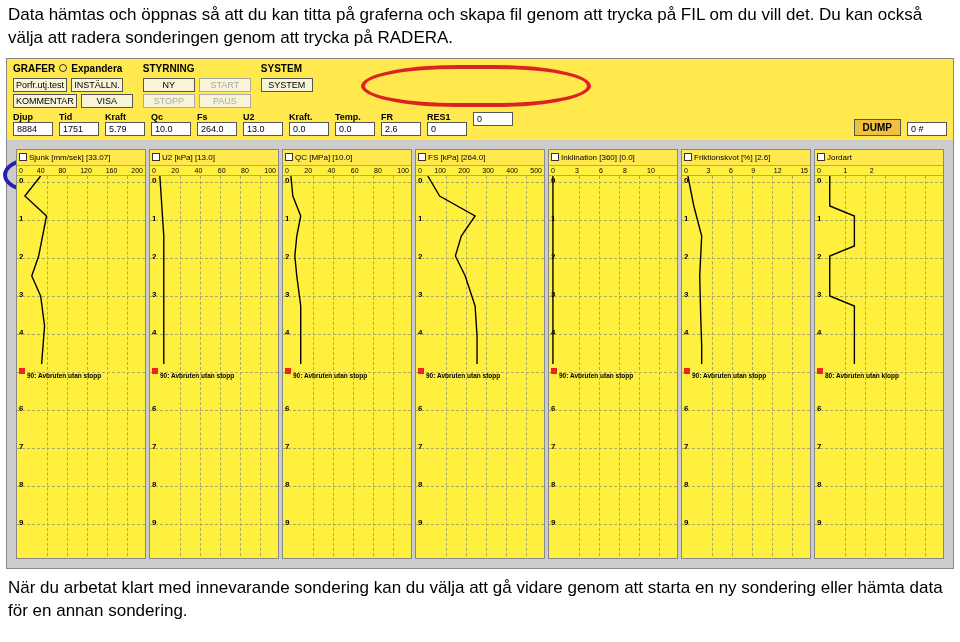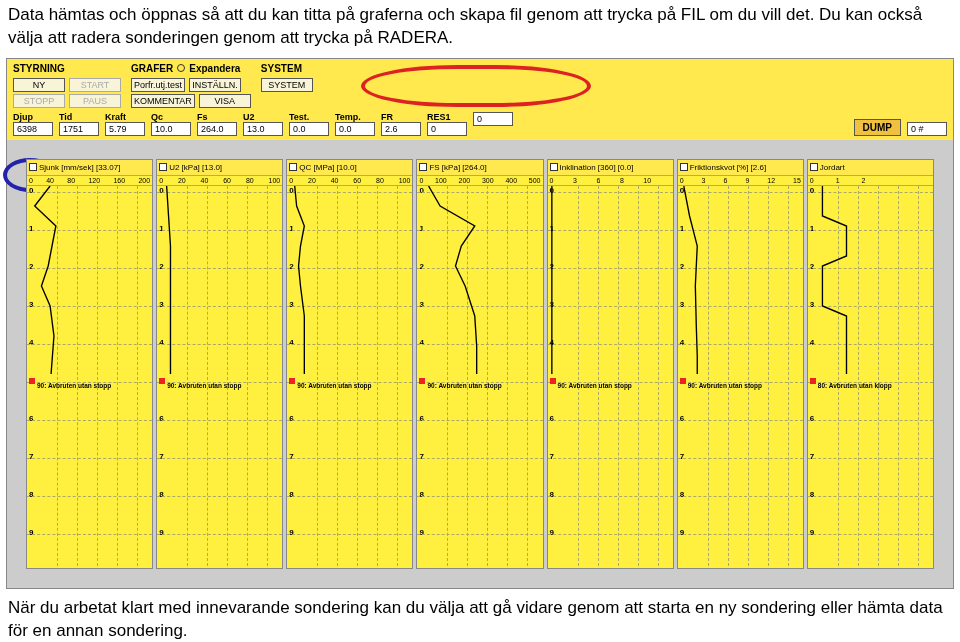--- a/index.html
+++ b/index.html
@@ -19,21 +19,21 @@
   .btn.dim { color:#aaa; border-color:#aaa;}
   .field { border:1px solid #555; background:#fff; padding:1px 3px; font-size:9px; min-width:36px;}
   .radio-dot{ width:8px;height:8px;border:1px solid #333;border-radius:50%;display:inline-block;}
   .red-oval{ position:absolute; border:4px solid #d22; border-radius:50%/60%; width:230px; height:42px; left:354px; top:6px; pointer-events:none;}
   .blue-circ{ position:absolute; border:4px solid #22a; border-radius:50%; width:54px; height:34px; left:-4px; top:48px; pointer-events:none;}
   .readrow { background:#ffe94f; display:flex; padding:2px 6px 4px 6px; gap:6px; font-size:9px; position:relative;}
   .readcell { display:flex; flex-direction:column; min-width:40px;}
   .readcell .lab{ font-weight:bold; font-size:9px;}
   .readcell .val{ border:1px solid #555; background:#fff; padding:1px 3px; font-size:9px;}
   .dumpbtn{ border:1px solid #555; background:#f0c040; padding:2px 8px; font-weight:bold; font-size:10px; align-self:flex-end;}
-  .charts { background:#ccc; display:flex; gap:3px; padding:19px;}
+  .charts { background:#ccc; display:flex; gap:3px; padding:9px;}
   .chart-col { background:#ffef3f; flex:1; border:1px solid #888; position:relative; height:410px; overflow:hidden;}
   .chart-header { background:#ffe94f; height:16px; display:flex; align-items:center; font-size:8px; padding:0 2px; gap:2px; border-bottom:1px solid #aa8;}
   .chart-header .sq{ width:8px;height:8px;border:1px solid #333; background:#fff;}
   .chart-axis { font-size:7px; display:flex; justify-content:space-between; padding:1px 2px; background:#ffef3f; border-bottom:1px solid #aa8;}
   .chart-body { position:relative; height:380px; background:#ffef3f;}
   .ylab{ position:absolute; left:2px; font-size:8px; font-weight:bold;}
   .grid-v{ position:absolute; top:0; bottom:0; border-left:1px dashed #aa6;}
   .hl{ position:absolute; left:0; right:0; border-top:1px dashed #aa6;}
   .annot{ position:absolute; font-size:6.5px; font-weight:bold; color:#000; white-space:nowrap;}
   .redmark{ position:absolute; width:6px; height:6px; background:#e22;}
@@ -42,58 +42,58 @@
 </head>
 <body>
 
 <div class="doc-text">Data hämtas och öppnas så att du kan titta på graferna och skapa fil genom att trycka på FIL om du vill det. Du kan också välja att radera sonderingen genom att trycka på RADERA.</div>
 
 <div class="app-window">
 
   <div class="toolbar">
     <div class="red-oval"></div>
     <div class="tb-group">
+      <div class="tb-label">
+        <span>GRAFER</span>
+        <span class="radio-dot"></span>
+        <span>Expandera</span>
+      </div>
+      <div class="tb-row">
+        <div class="btn">Porfr.utj.test</div>
+        <div class="btn">INSTÄLLN.</div>
+      </div>
+      <div class="tb-row">
+        <div class="btn">KOMMENTAR</div>
+        <div class="btn">VISA</div>
+      </div>
+    </div>
+    <div class="tb-group">
       <div class="tb-label">STYRNING</div>
       <div class="tb-row">
         <div class="btn">NY</div>
         <div class="btn dim">START</div>
       </div>
       <div class="tb-row">
         <div class="btn dim">STOPP</div>
         <div class="btn dim">PAUS</div>
-      </div>
-    </div>
-    <div class="tb-group">
-      <div class="tb-label">
-        <span>GRAFER</span>
-        <span class="radio-dot"></span>
-        <span>Expandera</span>
-      </div>
-      <div class="tb-row">
-        <div class="btn">Porfr.utj.test</div>
-        <div class="btn">INSTÄLLN.</div>
-      </div>
-      <div class="tb-row">
-        <div class="btn">KOMMENTAR</div>
-        <div class="btn">VISA</div>
       </div>
     </div>
     <div class="tb-group">
       <div class="tb-label">SYSTEM</div>
       <div class="tb-row">
           <div class="btn">SYSTEM</div>
         </div>
     </div>
   </div>
 
   <div class="readrow">
     <div class="blue-circ"></div>
     <div class="readcell">
         <div class="lab">Djup</div>
-        <div class="val">6398</div>
+        <div class="val">8884</div>
       </div>
     <div class="readcell">
         <div class="lab">Tid</div>
         <div class="val">1751</div>
       </div>
     <div class="readcell">
         <div class="lab">Kraft</div>
         <div class="val">5.79</div>
       </div>
     <div class="readcell">
@@ -102,21 +102,21 @@
       </div>
     <div class="readcell">
         <div class="lab">Fs</div>
         <div class="val">264.0</div>
       </div>
     <div class="readcell">
         <div class="lab">U2</div>
         <div class="val">13.0</div>
       </div>
     <div class="readcell">
-        <div class="lab">Test.</div>
+        <div class="lab">Kraft.</div>
         <div class="val">0.0</div>
       </div>
     <div class="readcell">
         <div class="lab">Temp.</div>
         <div class="val">0.0</div>
       </div>
     <div class="readcell">
         <div class="lab">FR</div>
         <div class="val">2.6</div>
       </div>

